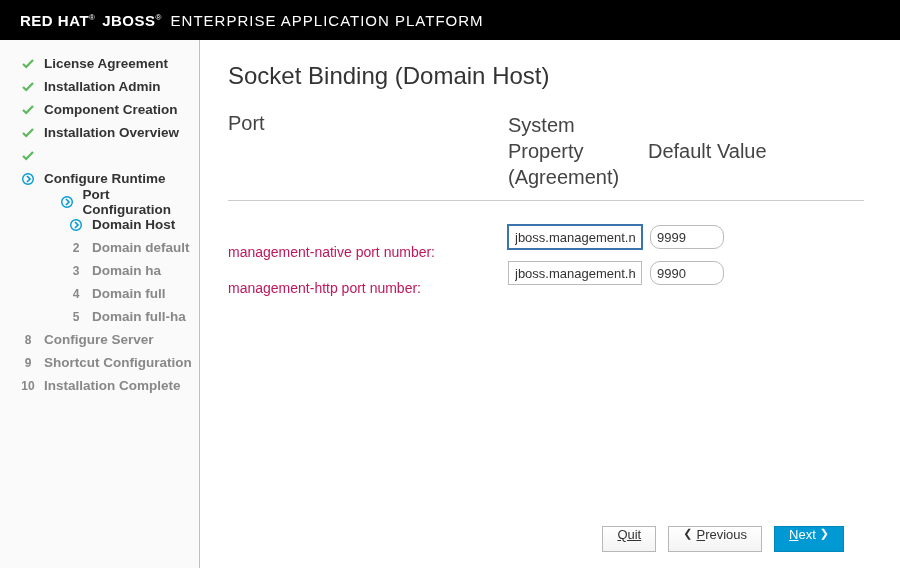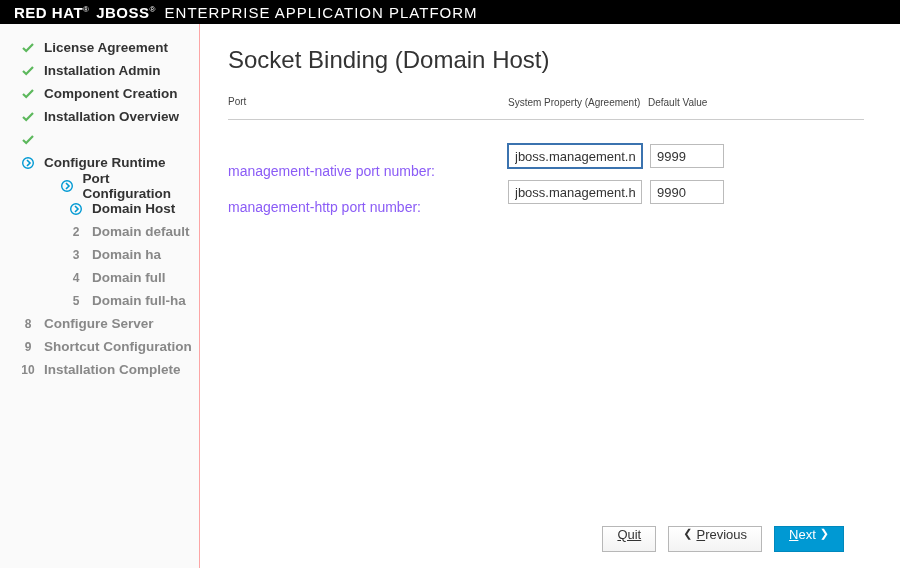--- a/index.html
+++ b/index.html
@@ -1,46 +1,46 @@
 <!DOCTYPE html>
 <html><head>
 <meta charset="utf-8">
 <style>
   * { box-sizing: border-box; margin: 0; padding: 0; }
   html, body { width: 900px; height: 568px; font-family: "Helvetica Neue", Arial, sans-serif; font-size: 14px; color: #333; }
   .app { width: 900px; height: 568px; display: flex; flex-direction: column; background: #fff; }
-  .header { background: #000; color: #fff; height: 24px; display: flex; align-items: center; padding: 0 14px; }
+  .header { background: #000; color: #fff; height: 40px; display: flex; align-items: center; padding: 0 20px; }
   .brand { font-size: 15px; letter-spacing: 0.5px; font-weight: 400; }
   .brand .rh { font-weight: 700; color: #fff; }
   .brand .jboss { font-weight: 700; color: #fff; margin-left: 2px; }
   .brand .reg { font-size: 8px; vertical-align: super; }
   .brand .eap { font-weight: 300; margin-left: 4px; letter-spacing: 1px; }
   .body { flex: 1; display: flex; overflow: hidden; }
   .sidebar { width: 200px; background: #fafafa; border-right: 1px solid #fca5a5; padding-top: 12px; font-weight: bold; }
   .step { display: flex; align-items: center; height: 23px; padding-left: 18px; color: #555; font-size: 13.5px; }
   .step .ic { width: 20px; display: flex; justify-content: center; align-items: center; }
   .step .lbl { margin-left: 6px; }
   .step.done .lbl { color: #333; }
   .step.active .lbl { color: #333; }
   .step.future .lbl { color: #888; }
   .step.future .ic { color: #888; font-size: 12px; }
   .sub1 { padding-left: 57px; }
   .sub2 { padding-left: 66px; }
   .content { flex: 1; padding: 22px 36px 0 28px; display: flex; flex-direction: column; }
   h1 { font-size: 24px; font-weight: 400; color: #333; margin-bottom: 22px; }
-  .cols { display: flex; color: #444; font-size: 10px; margin-bottom: 10px; }
+  .cols { display: flex; color: #444; font-size: 20px; margin-bottom: 10px; }
   .col-port { width: 280px; }
   .col-sys { width: 140px; line-height: 1.3; }
   .col-def { flex: 1; align-self:center;}
   .divider { border: none; border-top: 1px solid #ccc; margin-bottom: 20px; }
   .field-row { display: flex; align-items: center; height: 32px; margin-bottom: 4px; }
-  .field-label { width: 280px; color: #8b5cf6; margin-top: 29px; }
+  .field-label { width: 280px; color: #be185d; margin-top: 29px; }
   .inp { height: 24px; border: 1px solid #bbb; padding: 0 6px; font-size: 13px; color: #333; background: #fff; }
   .inp.sys { width: 134px; }
-  .inp.def { width: 74px; margin-left: 8px; }
+  .inp.def { width: 74px; margin-left: 8px; border-radius: 10px; }
   .inp.focus { outline: 2px solid #3b73af; outline-offset: -1px; border-color: #3b73af; }
   .footer { height: 48px; border-top: 0; display: flex; justify-content: flex-end; align-items: center; padding-right: 20px; gap: 12px; margin-top: auto; padding-bottom:10px;}
   .btn { height: 26px; padding: 0 14px; font-size: 13px; border: 1px solid #b7b7b7; background: linear-gradient(#fff,#f3f3f3); color: #333; cursor: pointer; display: inline-flex; align-items: flex-start; gap: 4px; }
   .btn .u { text-decoration: underline; }
   .btn-primary { background: #0099d3; border-color: #0088bd; color: #fff; }
   .btn-primary .u { text-decoration: underline; }
   .chev { font-size: 11px; }
   svg { display: block; }
 </style>
 </head>

